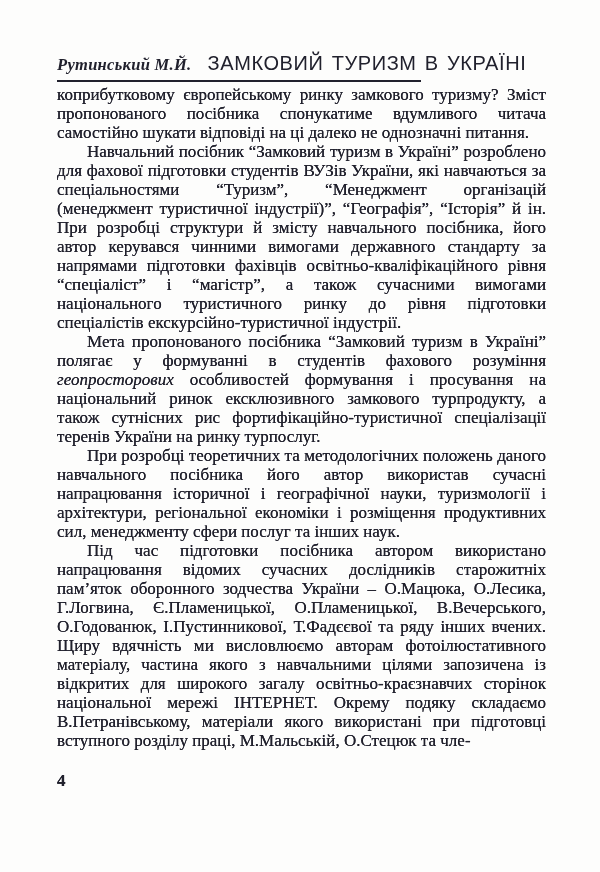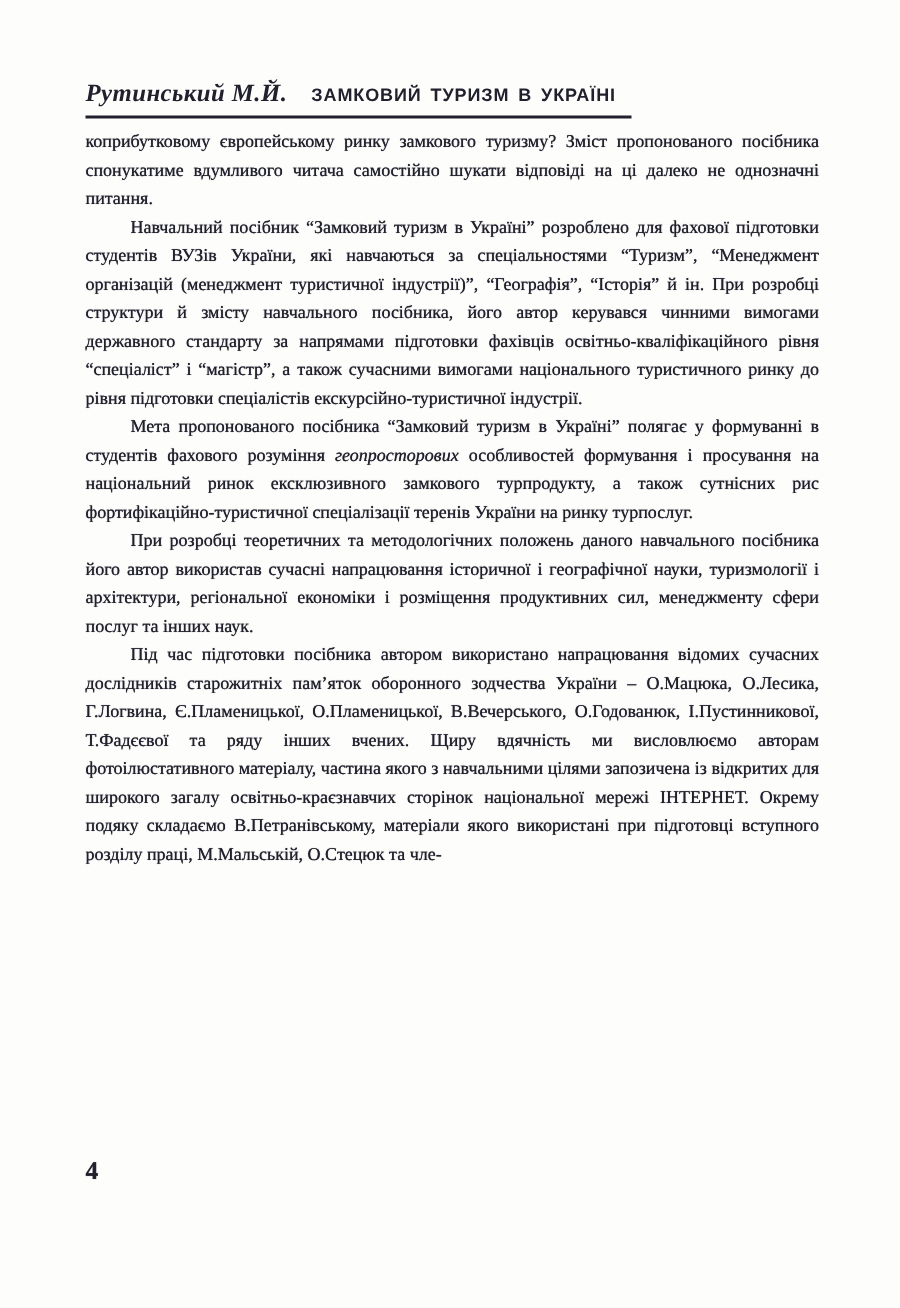--- a/index.html
+++ b/index.html
@@ -30,31 +30,31 @@
   }
   .running-header .author {
     font-family: "Liberation Serif", serif;
     font-style: italic;
     font-weight: bold;
     font-size: 16.5px;
     letter-spacing: 0.3px;
   }
   .running-header .book-title {
     font-family: "Liberation Sans", sans-serif;
-    font-weight: bold;
-    font-size: 12px;
+    font-weight: normal;
+    font-size: 20px;
     letter-spacing: 0.6px;
     word-spacing: 2px;
   }
   .text-block {
     position: absolute;
     top: 85px; left: 57px;
     width: 489px;
     font-family: "Liberation Serif", serif;
-    font-size: 12px;
+    font-size: 17px;
     line-height: 19px;
     text-align: justify;
     color: var(--ink);
     text-shadow: 0 0 0.5px currentColor; 
   }
   .text-block p {
     text-indent: 30px;
   }
   .text-block p.continuation {
     text-indent: 0;

